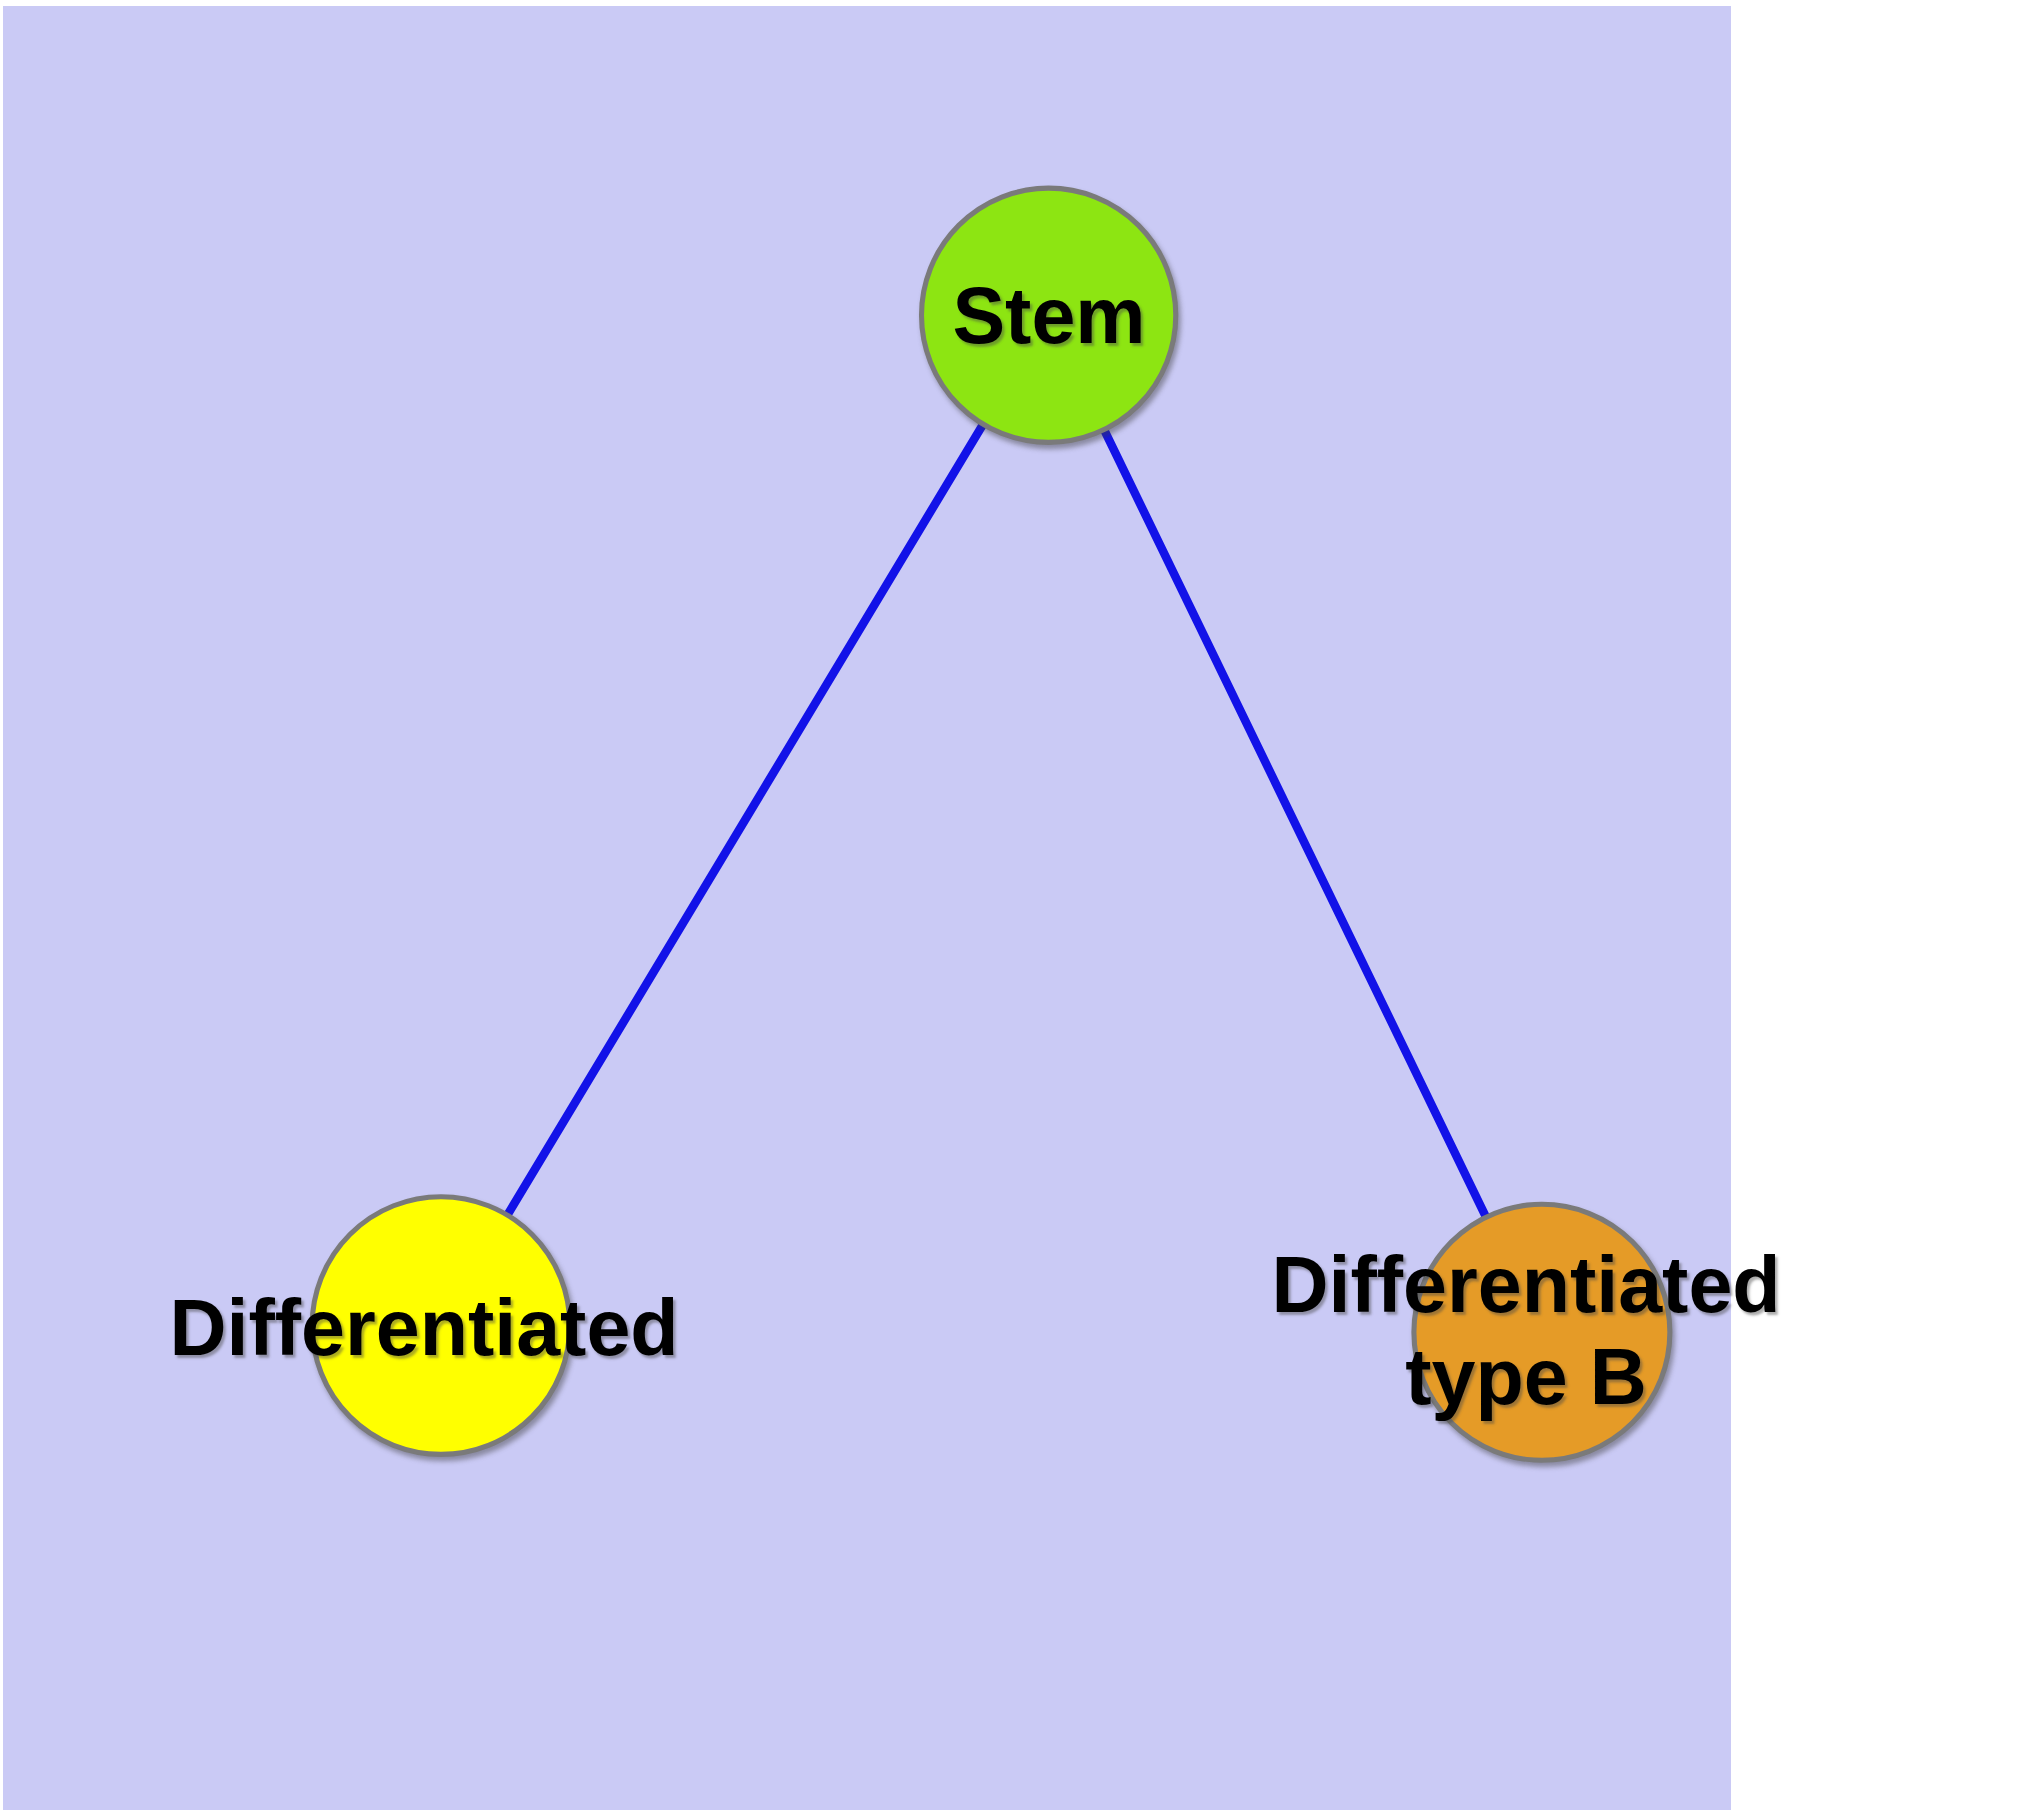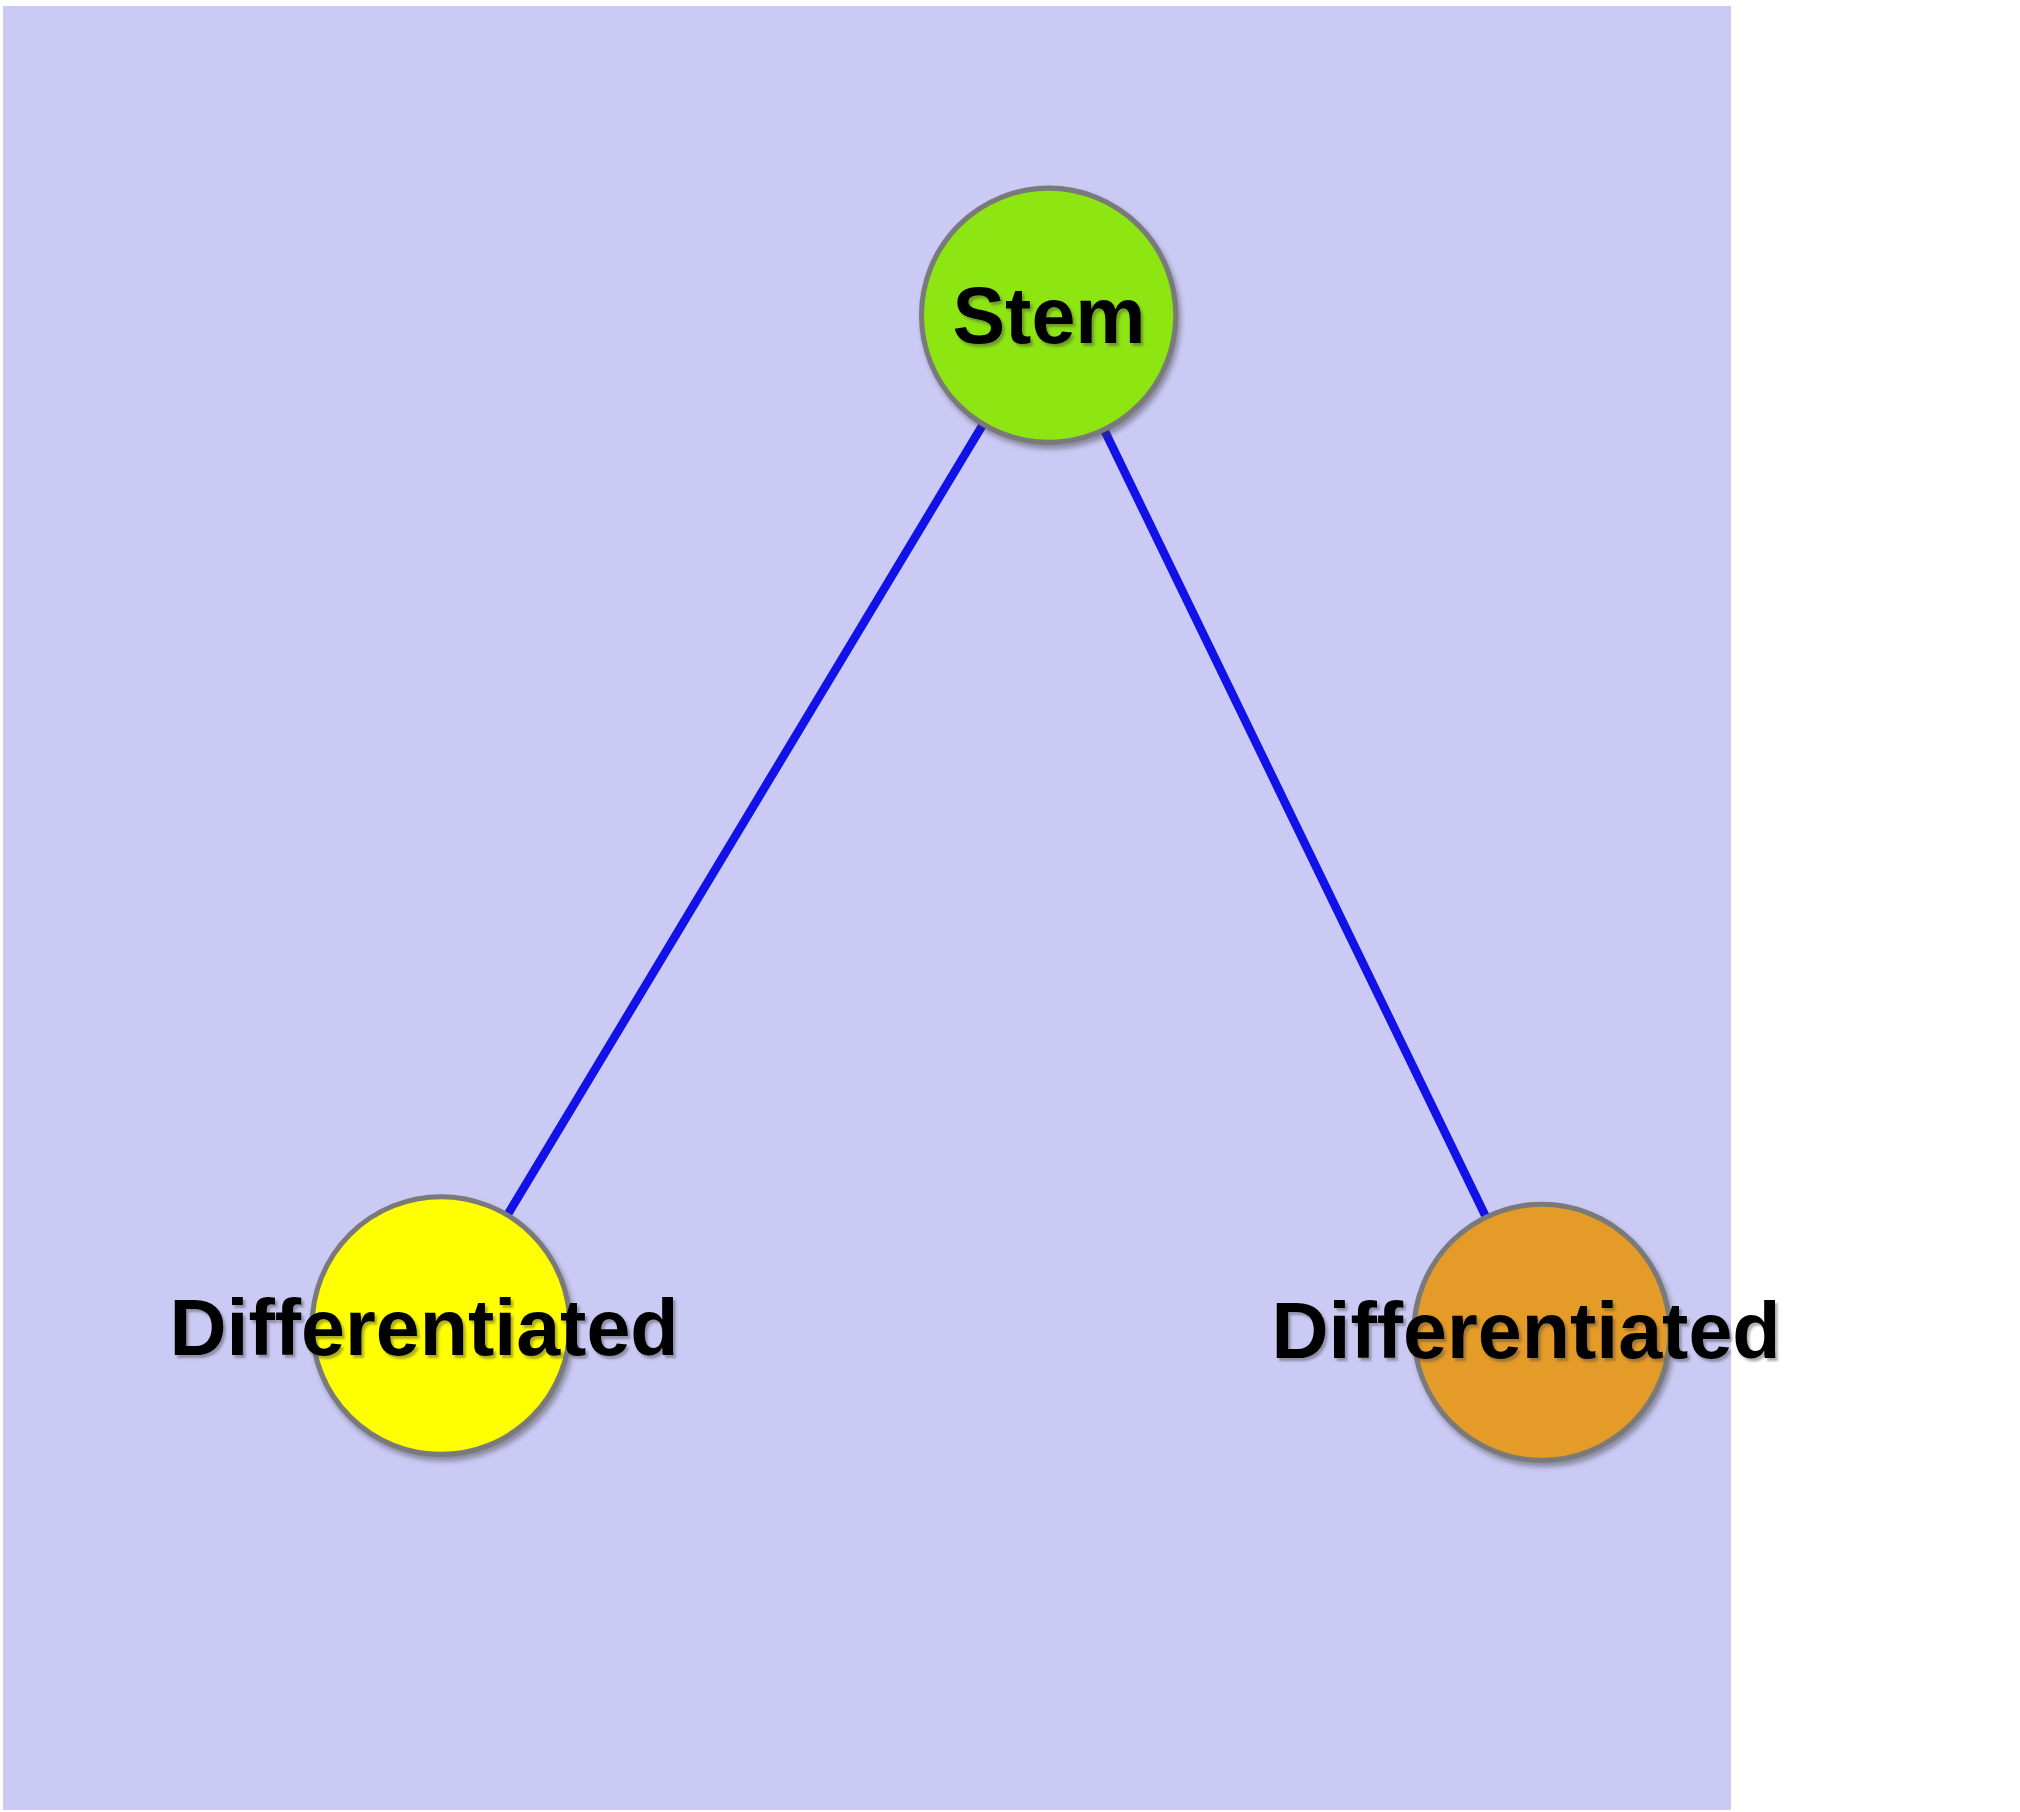--- a/index.html
+++ b/index.html
@@ -69,16 +69,17 @@
   <div class="node-label" style="left: 1049px; top: 316px; color: rgb(0, 0, 0);">
     <span class="line">Stem</span>
   </div>
 
   <div class="node-label" style="left: 424px; top: 1328px; color: rgb(0, 0, 0);">
     <span class="line">Differentiated</span>
   </div>
 
   <div class="node-label" style="left: 1526px; top: 1331px; color: rgb(0, 0, 0);">
     <span class="line">Differentiated</span>
+    <span class="line">type B</span>
   </div>
 
 </div>
 
 
 </body></html>

